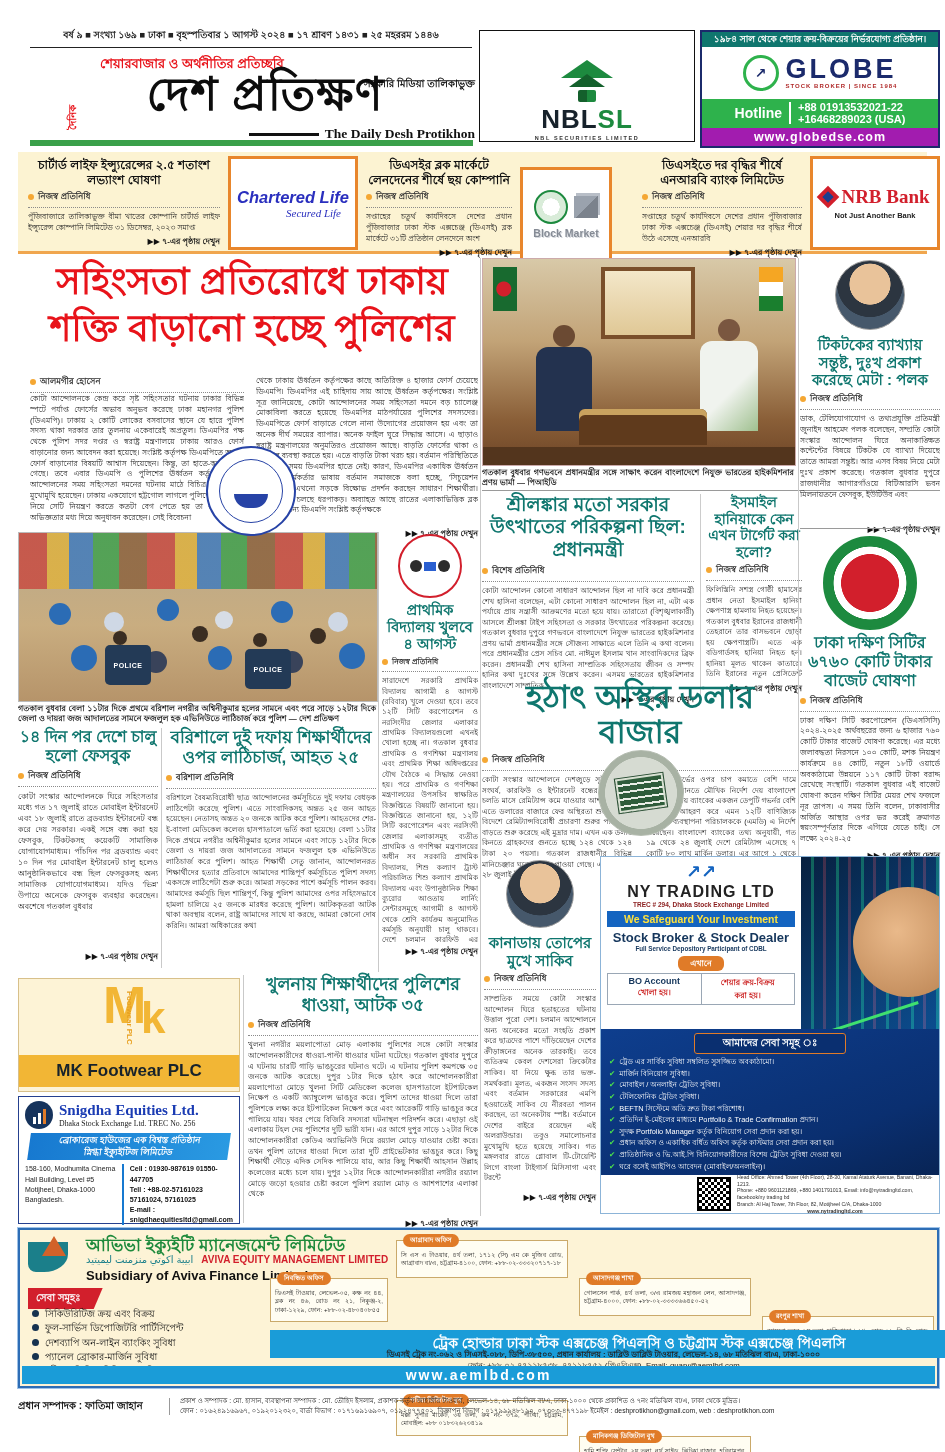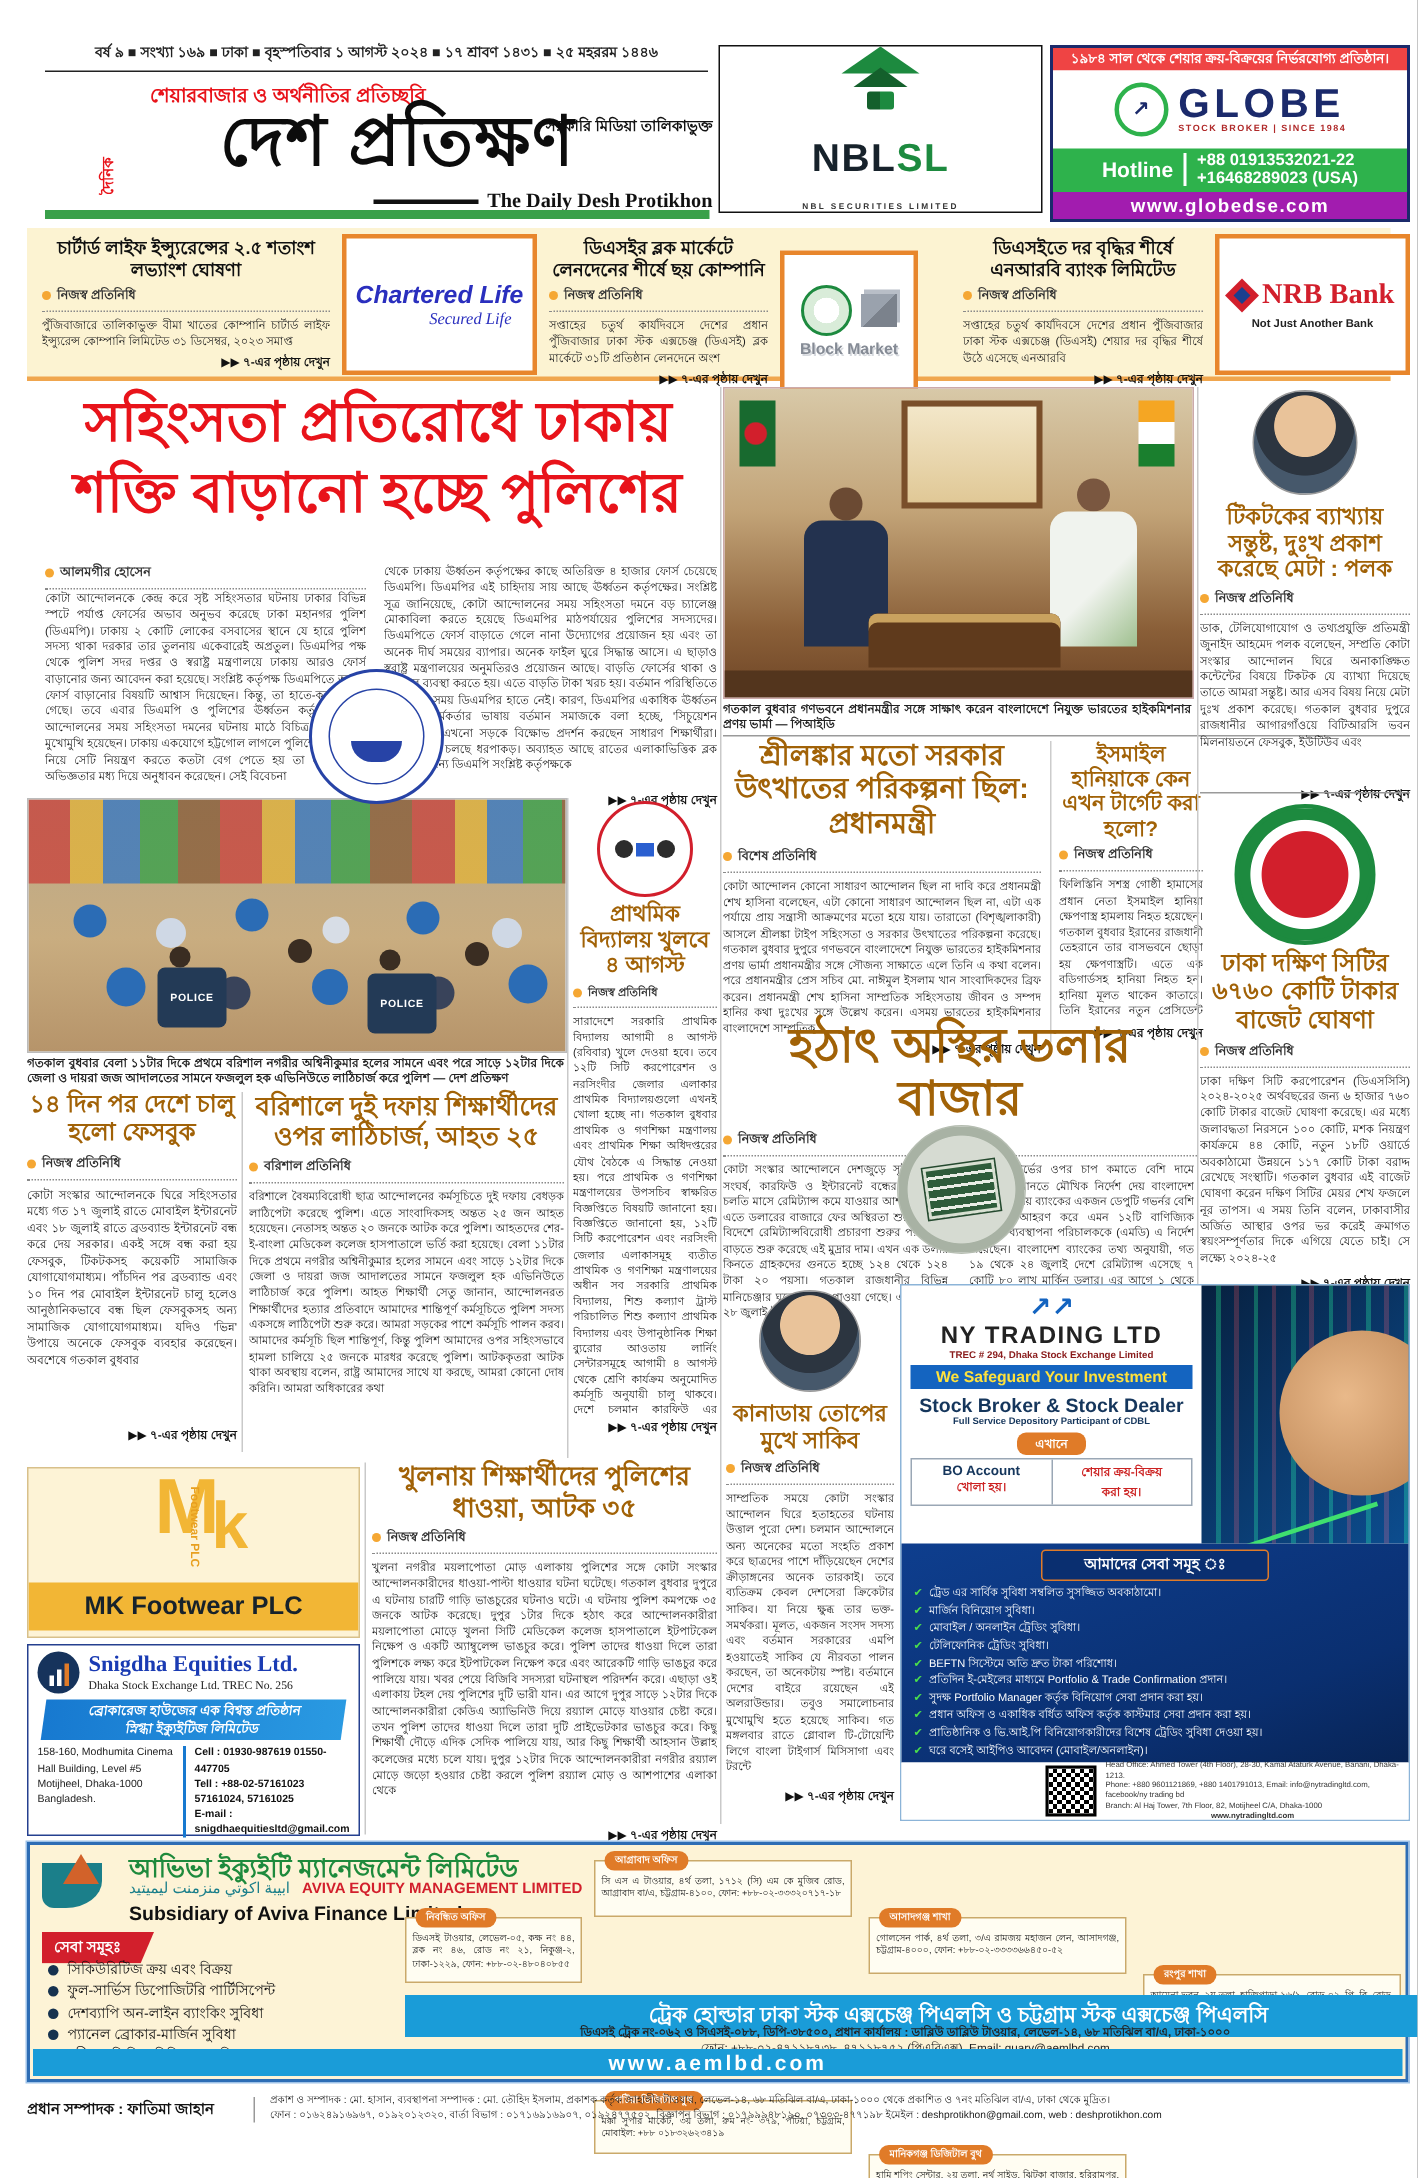--- a/index.html
+++ b/index.html
@@ -1,21 +1,21 @@
 <!DOCTYPE html>
 <html><head>
 <meta charset="utf-8">
 <style>
   html,body{margin:0;padding:0;background:#9a9a9a;}
   .page{position:relative;width:945px;height:1452px;margin:0 auto;background:#ffffff;
         font-family:"Liberation Sans","DejaVu Sans",sans-serif;overflow:hidden;color:#111;}
   .abs{position:absolute;}
   .ctr{text-align:center;}
   .b{font-weight:bold;}
-  .art-head{font-weight:bold;line-height:1.18;text-align:center;color:#a16207;}
+  .art-head{font-weight:bold;line-height:1.18;text-align:center;color:#0f766e;}
   .red-h{color:#e8131a;}
   .byline{display:flex;align-items:center;gap:4px;font-size:8.5px;font-weight:bold;color:#333;margin-top:3px;}
   .dot{width:6px;height:6px;background:#f5a733;border-radius:50%;flex:0 0 auto;}
   .dotted{border-top:1px dotted #8a8a8a;margin:3px 0 4px 0;}
   .bt{font-size:8px;line-height:1.42;text-align:justify;color:#1c1c1c;overflow:hidden;}
   .more{font-size:8px;font-weight:bold;text-align:right;color:#111;margin-top:1px;}
   .vline{position:absolute;width:1px;background:#c9c9c9;}
   .hline{position:absolute;height:1px;background:#9a9a9a;}
   .circle{border-radius:50%;}
   .adbox{background:#fff;border:3px solid #e8862c;box-sizing:border-box;}
@@ -65,34 +65,34 @@
     <div class="abs b" style="right:0;top:22px;font-size:10px;color:#111;">সরকারি মিডিয়া তালিকাভুক্ত</div>
     <div class="abs b" style="left:10px;top:34px;font-size:10px;color:#e8131a;writing-mode:vertical-rl;transform:rotate(180deg);height:42px;">দৈনিক</div>
     <div class="abs mast-title" style="left:0;top:16px;width:100%;">দেশ প্রতিক্ষণ</div>
     <div class="abs" style="right:0;bottom:-4px;display:flex;align-items:center;gap:6px;">
       <span style="display:inline-block;width:70px;height:3px;background:#111;"></span>
       <span class="b" style="font-size:13.5px;font-family:'Liberation Serif',serif;">The Daily Desh Protikhon</span>
     </div>
   </div>
   <div class="abs greenbar" style="left:30px;top:140px;width:443px;height:6px;"></div>
 
-  <div class="abs" style="left:479px;top:30px;width:216px;height:112px;border:1.5px solid #111;box-sizing:border-box;display:flex;flex-direction:column;align-items:center;justify-content:space-between;">
+  <div class="abs" style="left:479px;top:30px;width:216px;height:112px;border:1.5px solid #111;box-sizing:border-box;display:flex;flex-direction:column;align-items:center;justify-content:flex-end;">
     <div style="position:relative;width:70px;height:44px;">
       <div style="position:absolute;left:9px;top:0;width:0;height:0;border-left:26px solid transparent;border-right:26px solid transparent;border-bottom:18px solid #1d8a3f;"></div>
       <div style="position:absolute;left:17px;top:14px;width:0;height:0;border-left:18px solid transparent;border-right:18px solid transparent;border-bottom:13px solid #14602c;"></div>
       <div style="position:absolute;left:26px;top:30px;width:18px;height:12px;background:linear-gradient(90deg,#14602c 50%,#1d8a3f 50%);border-radius:2px;"></div>
     </div>
     <div style="font-size:26px;font-weight:bold;letter-spacing:1px;">
       <span style="color:#17222b;">NBL</span><span style="color:#1d8a3f;">SL</span>
     </div>
     <div class="b" style="font-size:5.5px;letter-spacing:1.6px;color:#333;">NBL SECURITIES LIMITED</div>
   </div>
 
   <div class="abs" style="left:700px;top:30px;width:240px;height:118px;border:2px solid #1b2a6b;box-sizing:border-box;display:flex;flex-direction:column;">
-    <div class="b" style="background:#ef4444;color:#fff;font-size:9px;text-align:center;padding:2px 4px;line-height:1.25;">১৯৮৪ সাল থেকে শেয়ার ক্রয়-বিক্রয়ের নির্ভরযোগ্য প্রতিষ্ঠান।</div>
+    <div class="b" style="background:#0f766e;color:#fff;font-size:9px;text-align:center;padding:2px 4px;line-height:1.25;">১৯৮৪ সাল থেকে শেয়ার ক্রয়-বিক্রয়ের নির্ভরযোগ্য প্রতিষ্ঠান।</div>
     <div style="flex:1;display:flex;align-items:center;justify-content:center;gap:7px;background:#fff;">
       <div class="circle" style="width:30px;height:30px;border:3px solid #2eb24c;display:flex;align-items:center;justify-content:center;font-weight:bold;color:#1b2a6b;font-size:14px;">
           <span>↗</span>
         </div>
       <div>
         <div style="font-size:27px;font-weight:bold;color:#1b2a6b;letter-spacing:3px;line-height:1;">GLOBE</div>
         <div class="b" style="font-size:6px;color:#b02a2a;letter-spacing:1px;text-align:right;">STOCK BROKER   |   SINCE 1984</div>
       </div>
     </div>
     <div style="background:#2eb24c;color:#fff;display:flex;align-items:center;justify-content:center;gap:7px;padding:2px 0;">

